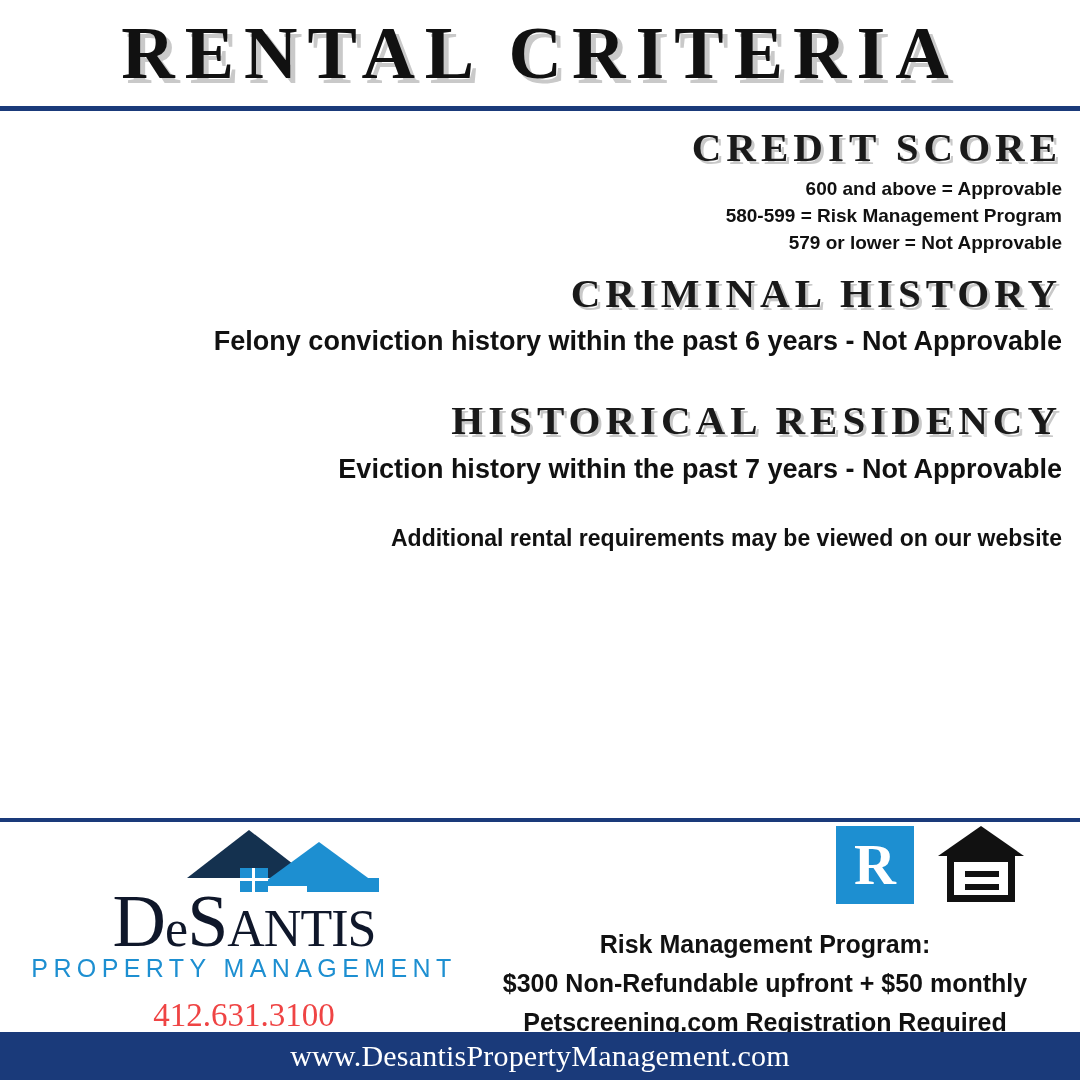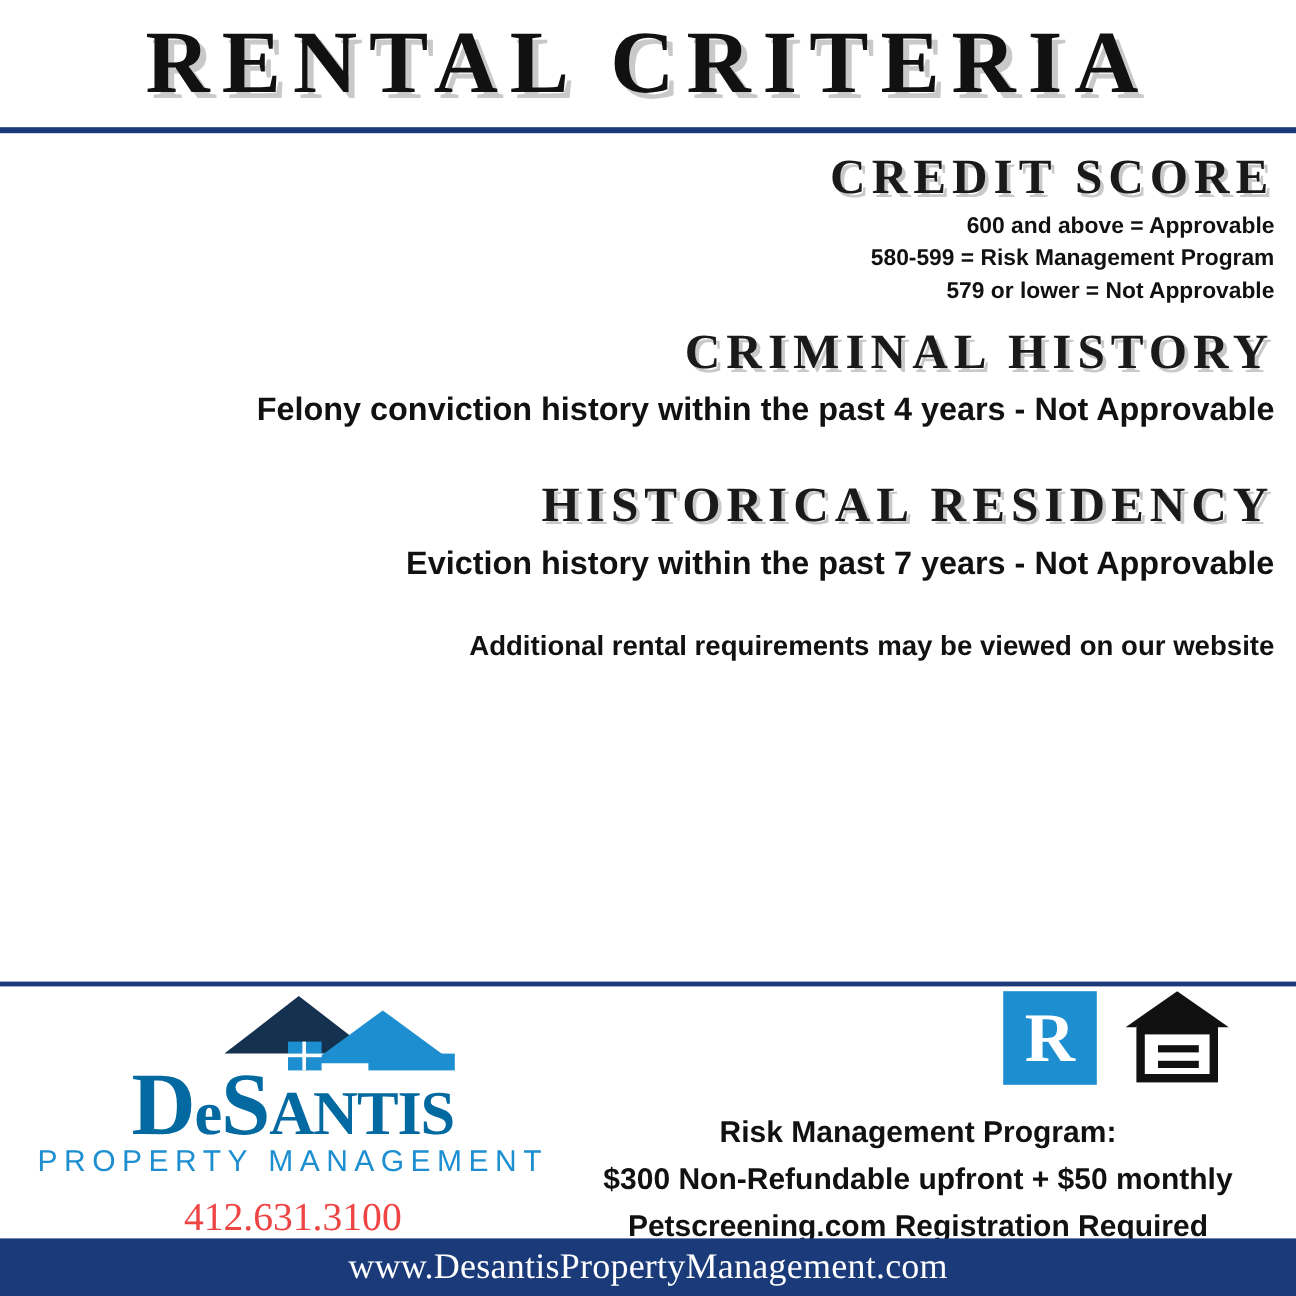--- a/index.html
+++ b/index.html
@@ -150,22 +150,22 @@
   .window::before, .window::after {
     content: "";
     position: absolute;
     background: #ffffff;
   }
   .window::before { left: 12px; top: 0; width: 3px; height: 24px; }
   .window::after  { left: 0; top: 10px; width: 28px; height: 3px; }
 
   .logo-word {
     font-family: "Liberation Serif", serif;
-    font-weight: bold;
-    color: #0369a1;
+    font-weight: normal;
+    color: #0f172a;
     font-size: 74px;
     letter-spacing: -1px;
     line-height: 0.95;
     text-align: center;
   }
   .logo-word .sm { font-size: 52px; }
   .logo-sub {
     font-family: "Liberation Sans", sans-serif;
     color: #1d8fd1;
     font-size: 25px;
@@ -291,21 +291,21 @@
     <div class="section">
       <div class="section-heading">CREDIT SCORE</div>
       <div class="section-line credit-line">600 and above = Approvable</div>
       <div class="section-line credit-line">580-599 = Risk Management Program</div>
       <div class="section-line credit-line">579 or lower = Not Approvable</div>
     </div>
 
 
     <div class="section" style="">
       <div class="section-heading">CRIMINAL HISTORY</div>
-      <div class="section-line wide-line">Felony conviction history within the past 4 years - Not Approvable</div>
+      <div class="section-line wide-line">Felony conviction history within the past 6 years - Not Approvable</div>
     </div>
 
     <div class="section" style="margin-top:38px;">
       <div class="section-heading">HISTORICAL RESIDENCY</div>
       <div class="section-line wide-line">Eviction history within the past 7 years - Not Approvable</div>
     </div>
 
     <div class="disclaimer">
       <div>Additional rental requirements may be viewed on our website</div>
     </div>

